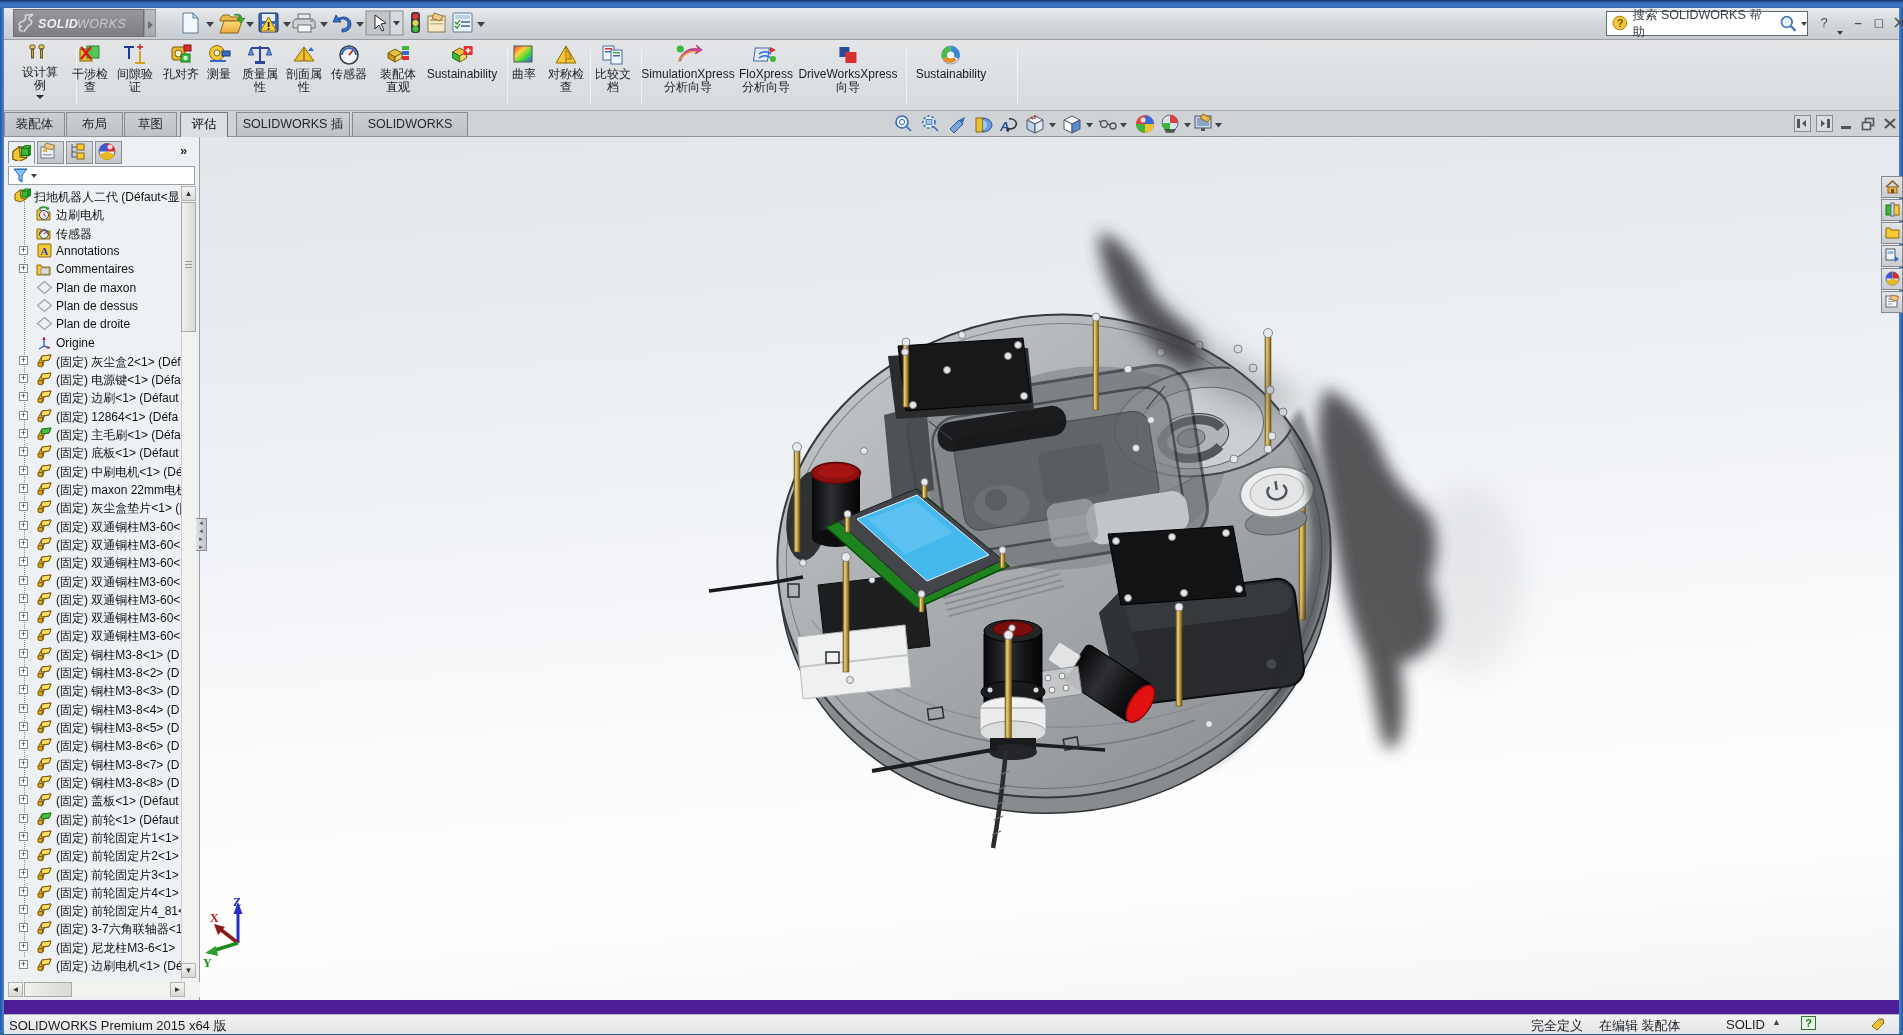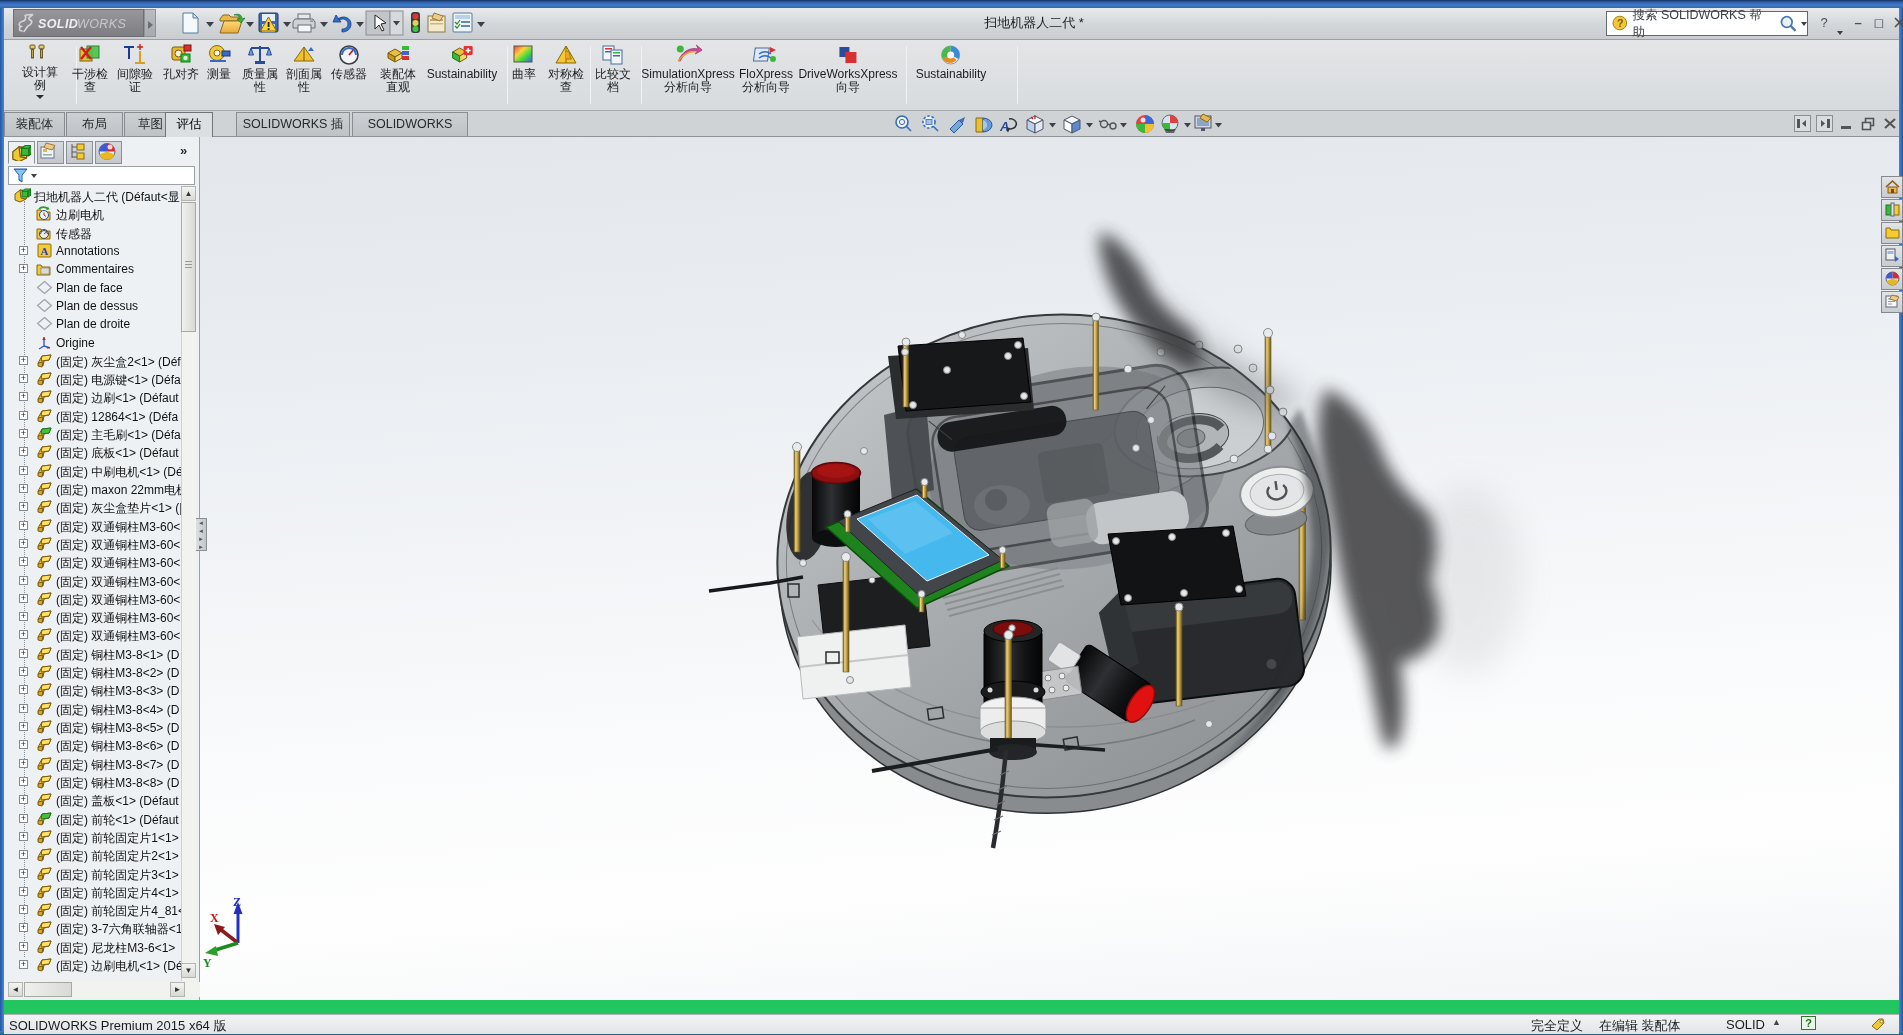--- a/index.html
+++ b/index.html
@@ -1,18 +1,18 @@
 <!DOCTYPE html>
 <html><head>
 <meta charset="utf-8">
 <style>
 *{margin:0;padding:0;box-sizing:border-box}
 html,body{width:1903px;height:1035px;overflow:hidden;font-family:"Liberation Sans",sans-serif;background:#d6d9dc}
 .abs{position:absolute}
-#win{position:relative;width:1903px;height:1035px;background:#22c55e}
+#win{position:relative;width:1903px;height:1035px;background:#4c1d95}
 
 #frame-top{left:0;top:0;width:1903px;height:8px;background:linear-gradient(180deg,#16325a 0%,#2d5fae 25%,#4379c4 60%,#3568b2 100%)}
 #frame-left{left:0;top:8px;width:4px;height:1024px;background:linear-gradient(90deg,#2456a0,#4b86d8)}
 #frame-right{right:0;top:8px;width:4px;height:1024px;background:linear-gradient(90deg,#4b86d8,#2456a0)}
 #frame-bottom{left:0;top:1031px;width:1903px;height:4px;background:linear-gradient(180deg,#3a87b4,#1d5d86)}
 
 #titlebar{left:4px;top:8px;width:1895px;height:32px;background:linear-gradient(180deg,#e8eaec 0%,#d3d6d9 55%,#c9cdd1 100%);border-bottom:1px solid #9aa0a6}
 #logo{left:9px;top:1px;width:131px;height:28px;background:linear-gradient(180deg,#97969a 0%,#8b8a8e 50%,#7e7d81 100%);border:1px solid #6f6e72;color:#e8e8ea;display:flex;align-items:center}
 #logoarrow{left:140px;top:1px;width:12px;height:28px;background:linear-gradient(180deg,#b9bcc0,#a7abb0);border:1px solid #8e9398;color:#6a6f75;font-size:9px;line-height:28px;text-align:center}
 #wintitle{left:800px;top:6px;width:460px;text-align:center;font-size:13px;color:#1c1e20}
@@ -197,21 +197,20 @@
         <g transform="translate(291,3)">
             <rect x="0" y="0" width="19" height="19" rx="1" fill="#eef3f8" stroke="#5a7a9a"></rect>
             <rect x="2" y="2" width="15" height="4" fill="#b8d0e8"></rect>
             <rect x="8" y="8" width="9" height="2" fill="#6a8aaa"></rect>
             <rect x="8" y="12" width="9" height="2" fill="#6a8aaa"></rect>
             <path d="M2,9 l2,2 l3,-4 M2,13 l2,2 l3,-4" stroke="#2a8a2a" stroke-width="1.2" fill="none"></path>
           </g>
         <path d="M315,12 l4,5 l4,-5 z" fill="#3c4248"></path>
       </svg>
     </div>
-    <div class="abs" id="wintitle">扫地机器人二代 *</div>
     <div class="abs" id="searchbox">
       <svg width="17" height="17" style="margin:0 4px 0 5px" viewBox="0 0 17 17">
           <circle cx="8" cy="8" r="7" fill="#f5c63a" stroke="#a07d10"></circle>
           <text x="8.5" y="12" font-size="11" font-weight="bold" text-anchor="middle" fill="#7a5a00">?</text>
         </svg>
       <span>搜索 SOLIDWORKS 帮助</span>
       <svg width="20" height="20" style="margin-left:8px" viewBox="0 0 20 20">
           <circle cx="8" cy="8" r="5.5" fill="#eaf2fa" stroke="#4a7ab5" stroke-width="1.8"></circle>
           <line x1="12" y1="12" x2="17" y2="17" stroke="#4a7ab5" stroke-width="2.4"></line>
         </svg>
@@ -409,21 +408,21 @@
           <path d="M13,3 a9,9 0 0 0 -8,13 l8,-4 z" fill="#4ab84a"></path>
           <circle cx="13" cy="12" r="3.5" fill="#f4f8fc"></circle>
         </svg>
       <div>Sustainability</div>
     </div>
   </div>
   <div class="abs" id="tabrow">
     <div class="tab" style="left:0px;width:61px">装配体</div>
     <div class="tab" style="left:62px;width:57px">布局</div>
     <div class="tab" style="left:120px;width:53px">草图</div>
-    <div class="tab active" style="left:161px;width:48px">评估</div>
+    <div class="tab active" style="left:176px;width:48px">评估</div>
     <div class="tab" style="left:232px;width:114px">SOLIDWORKS 插件</div>
     <div class="tab" style="left:348px;width:116px">SOLIDWORKS MBD</div>
 
     <div class="abs" style="left:888px;top:2px">
       <svg width="330" height="23" viewBox="0 0 330 23">
         <g stroke="#3a6ab8" fill="none" stroke-width="1.6">
           <circle cx="10" cy="9" r="6" fill="#edf3fa"></circle>
             <line x1="14.5" y1="13.5" x2="19" y2="18"></line>
           <circle cx="37" cy="9" r="6" fill="#edf3fa" stroke-dasharray="2.5 1.8"></circle>
             <line x1="41.5" y1="13.5" x2="46" y2="18"></line>
@@ -833,21 +832,21 @@
           <span class="tplus">+</span>
           <svg class="ticn" style="left:30px" width="17" height="15">
             <use href="#i-comm"></use>
           </svg>
           <span style="position:absolute;left:50px;top:2px">Commentaires</span>
         </div>
       <div class="trow" style="top:91.5px">
           <svg class="ticn" style="left:30px" width="17" height="15">
             <use href="#i-plan"></use>
           </svg>
-          <span style="position:absolute;left:50px;top:2px">Plan de face</span>
+          <span style="position:absolute;left:50px;top:2px">Plan de maxon</span>
         </div>
       <div class="trow" style="top:109.9px">
           <svg class="ticn" style="left:30px" width="17" height="15">
             <use href="#i-plan"></use>
           </svg>
           <span style="position:absolute;left:50px;top:2px">Plan de dessus</span>
         </div>
       <div class="trow" style="top:128.2px">
           <svg class="ticn" style="left:30px" width="17" height="15">
             <use href="#i-plan"></use>

